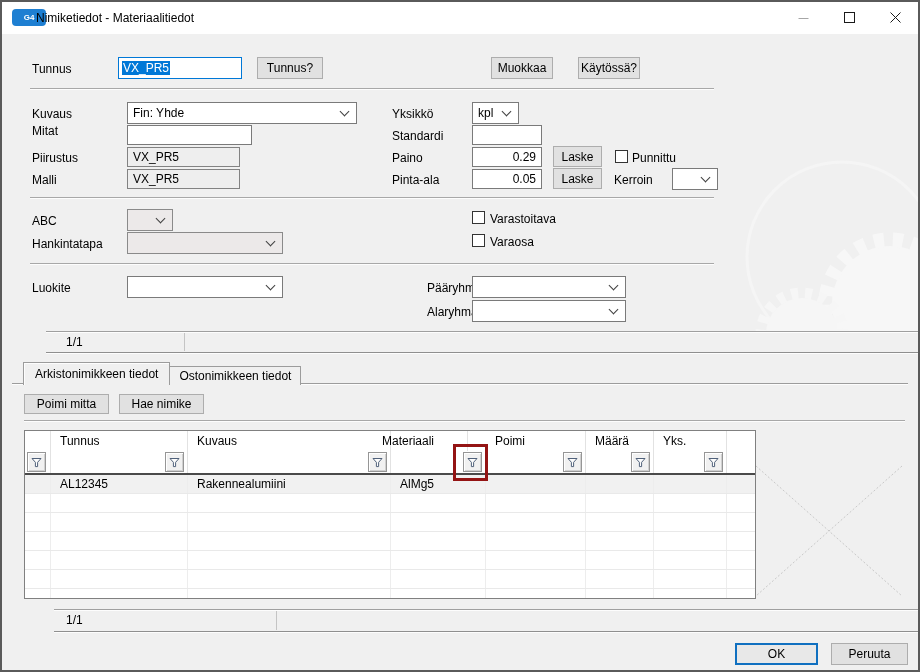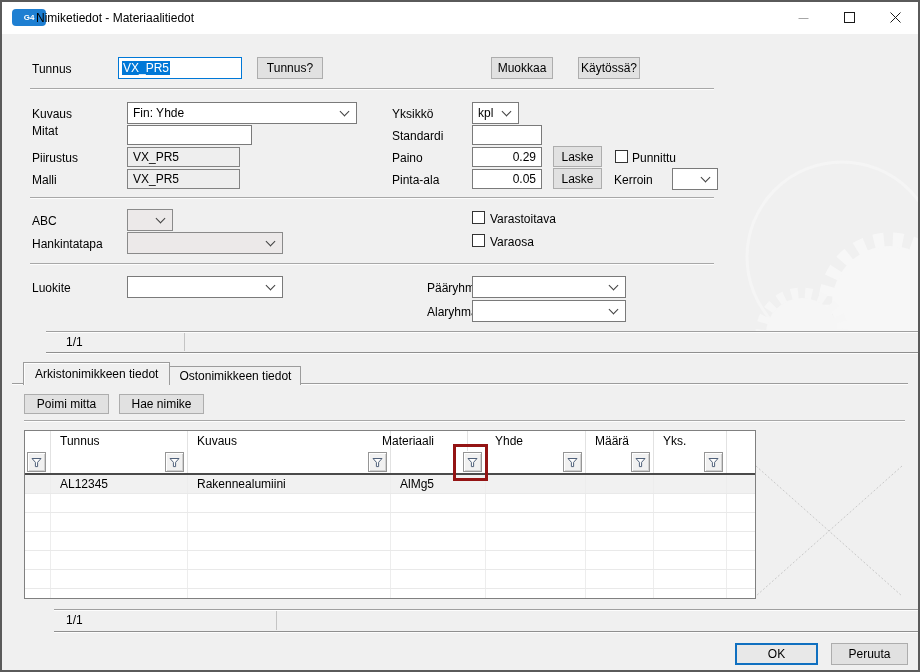--- a/index.html
+++ b/index.html
@@ -198,21 +198,21 @@
   <button class="btn" style="left:117px;top:392px;width:85px;height:20px;">Hae nimike</button>
 
   <div class="sep" style="left:22px;top:418px;width:881px;"></div>
 
   <div class="grid">
     <div class="ghead" id="ghead">
         <div class="gh" style="left: 0px; width: 26px;"></div>
         <div class="gh" style="left: 26px; width: 137px;">Tunnus</div>
         <div class="gh" style="left: 163px; width: 203px;">Kuvaus</div>
         <div class="gh" style="left: 348px; width: 95px;">Materiaali</div>
-        <div class="gh" style="left: 461px; width: 100px;">Yhde</div>
+        <div class="gh" style="left: 461px; width: 100px;">Poimi</div>
         <div class="gh" style="left: 561px; width: 68px;">Määrä</div>
         <div class="gh" style="left: 629px; width: 73px;">Yks.</div>
       </div>
     <div class="gfilter" id="gfilter">
         <div class="gf" style="left: 0px; width: 26px;">
           <button class="fbtn first">
   <svg width="11" height="11" viewBox="0 0 11 11">
     <path d="M1 1.5 L10 1.5 L6.6 5.3 L6.6 9.6 L4.4 9.6 L4.4 5.3 Z" fill="#fdfdfd" stroke="#50617a" stroke-width="1"></path>
   </svg>
 </button>

